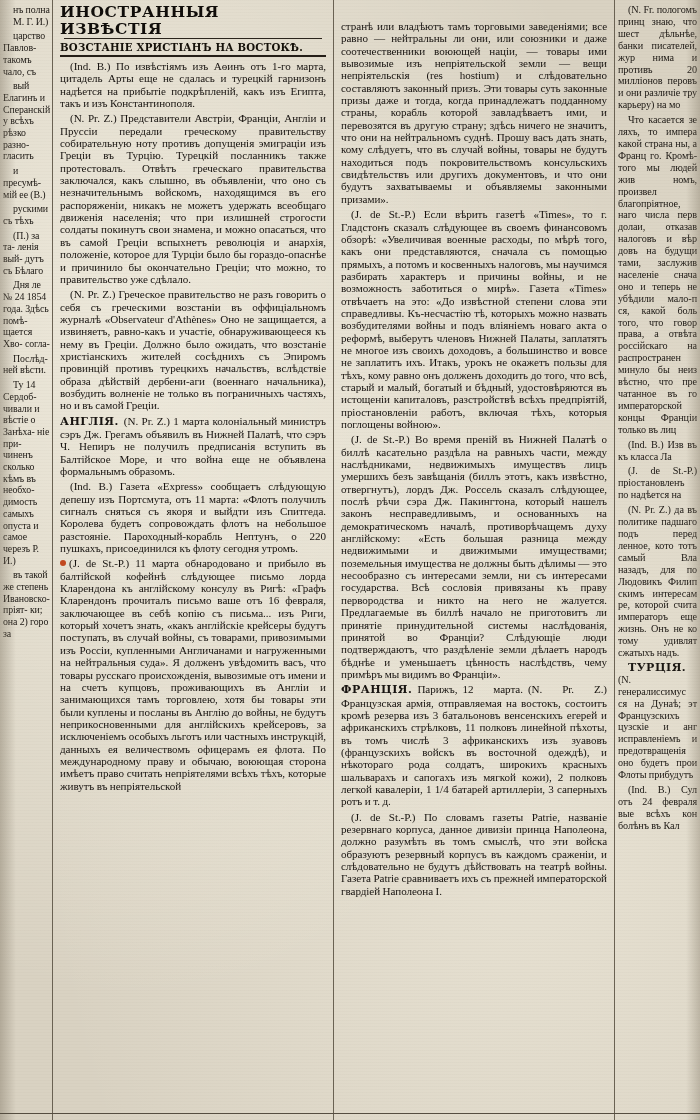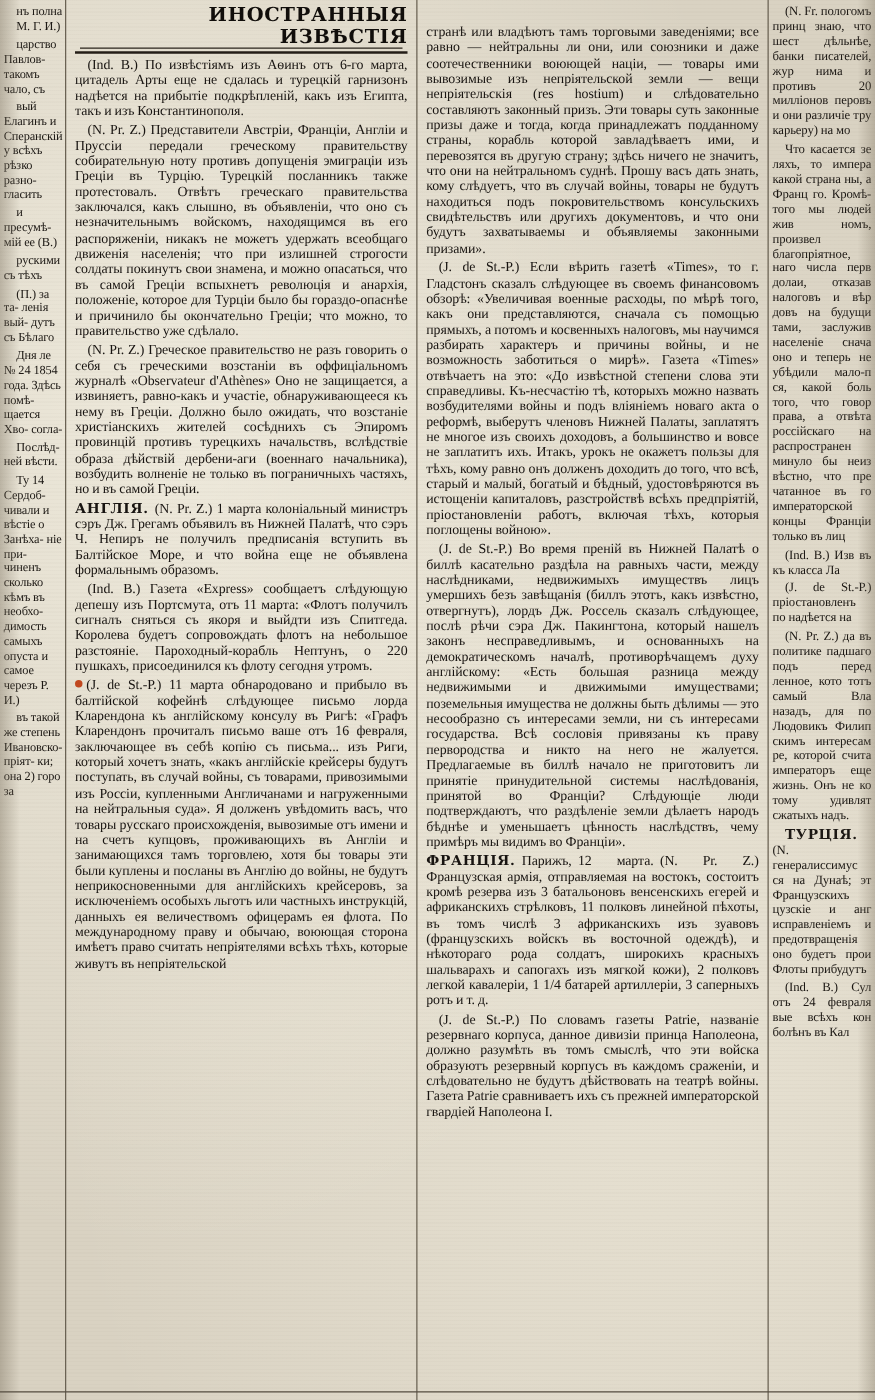--- a/index.html
+++ b/index.html
@@ -76,21 +76,21 @@
     letter-spacing: -0.1px;
   }
   .edge-txt p, .body-txt p {
     margin: 0;
     text-indent: 10px;
   }
   .body-txt p.noind { text-indent: 0; }
 
   
   .section-head {
-    text-align: right;
+    text-align: left;
     margin: 0 0 2px 0;
   }
   .section-title {
     font-family: "DejaVu Serif", serif;
     font-weight: bold;
     font-size: 15.5px;
     letter-spacing: 0.6px;
     color: #100d0a;
     display: block;
     line-height: 17px;
@@ -206,26 +206,27 @@
       </div>
     </div>
 
     <div class="rule"></div>
 
     <div class="col col-main-a">
 
       <div class="section-head">
         <span class="section-title">ИНОСТРАННЫЯ ИЗВѢСТІЯ</span>
         <hr class="section-rule">
+        <span class="section-sub">ВОЗСТАНІЕ ХРИСТІАНЪ НА ВОСТОКѢ.</span>
       </div>
       <hr class="dbl-rule">
 
       <div class="body-txt">
 
-        <p>(Ind. B.) По извѣстіямъ изъ Аѳинъ отъ 6-го марта, цитадель Арты еще не сдалась и турецкій гарнизонъ надѣется на прибытіе подкрѣпленій, какъ изъ Египта, такъ и изъ Константинополя.</p>
+        <p>(Ind. B.) По извѣстіямъ изъ Аѳинъ отъ 1-го марта, цитадель Арты еще не сдалась и турецкій гарнизонъ надѣется на прибытіе подкрѣпленій, какъ изъ Египта, такъ и изъ Константинополя.</p>
         <div class="para-gap"></div>
 
         <p>(N. Pr. Z.) Представители Австріи, Франціи, Англіи и Пруссіи передали греческому правительству собирательную ноту противъ допущенія эмиграціи изъ Греціи въ Турцію. Турецкій посланникъ также протестовалъ. Отвѣтъ греческаго правительства заключался, какъ слышно, въ объявленіи, что оно съ незначительнымъ войскомъ, находящимся въ его распоряженіи, никакъ не можетъ удержать всеобщаго движенія населенія; что при излишней строгости солдаты покинутъ свои знамена, и можно опасаться, что въ самой Греціи вспыхнетъ революція и анархія, положеніе, которое для Турціи было бы гораздо-опаснѣе и причинило бы окончательно Греціи; что можно, то правительство уже сдѣлало.</p>
         <div class="para-gap"></div>
 
         <p>(N. Pr. Z.) Греческое правительство не разъ говорить о себя съ греческими возстаніи въ оффиціальномъ журналѣ «Observateur d'Athènes» Оно не защищается, а извиняетъ, равно-какъ и участіе, обнаруживающееся къ нему въ Греціи. Должно было ожидать, что возстаніе христіанскихъ жителей сосѣднихъ съ Эпиромъ провинцій противъ турецкихъ начальствъ, вслѣдствіе образа дѣйствій дербени-аги (военнаго начальника), возбудить волненіе не только въ пограничныхъ частяхъ, но и въ самой Греціи.</p>
         <div class="para-gap"></div>
 
         <p class="noind">
           <span class="country">АНГЛІЯ.</span><span class="sp"></span><span>(N. Pr. Z.) 1 марта колоніальный министръ сэръ Дж. Грегамъ объявилъ въ Нижней Палатѣ, что сэръ Ч. Непиръ не получилъ предписанія вступить въ Балтійское Море, и что война еще не объявлена формальнымъ образомъ.</span>

